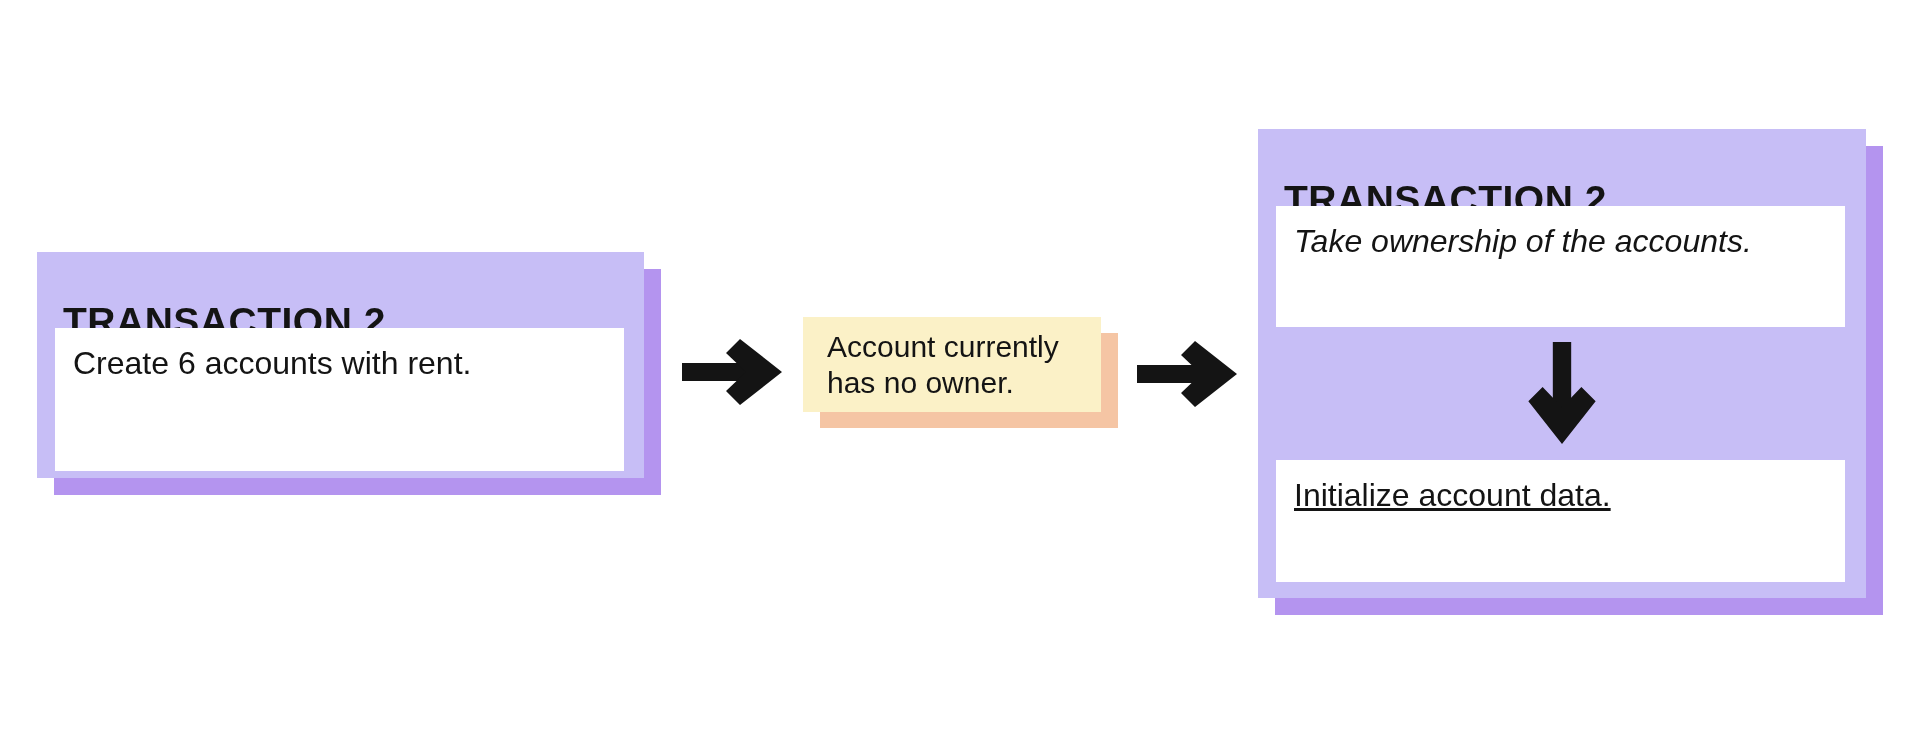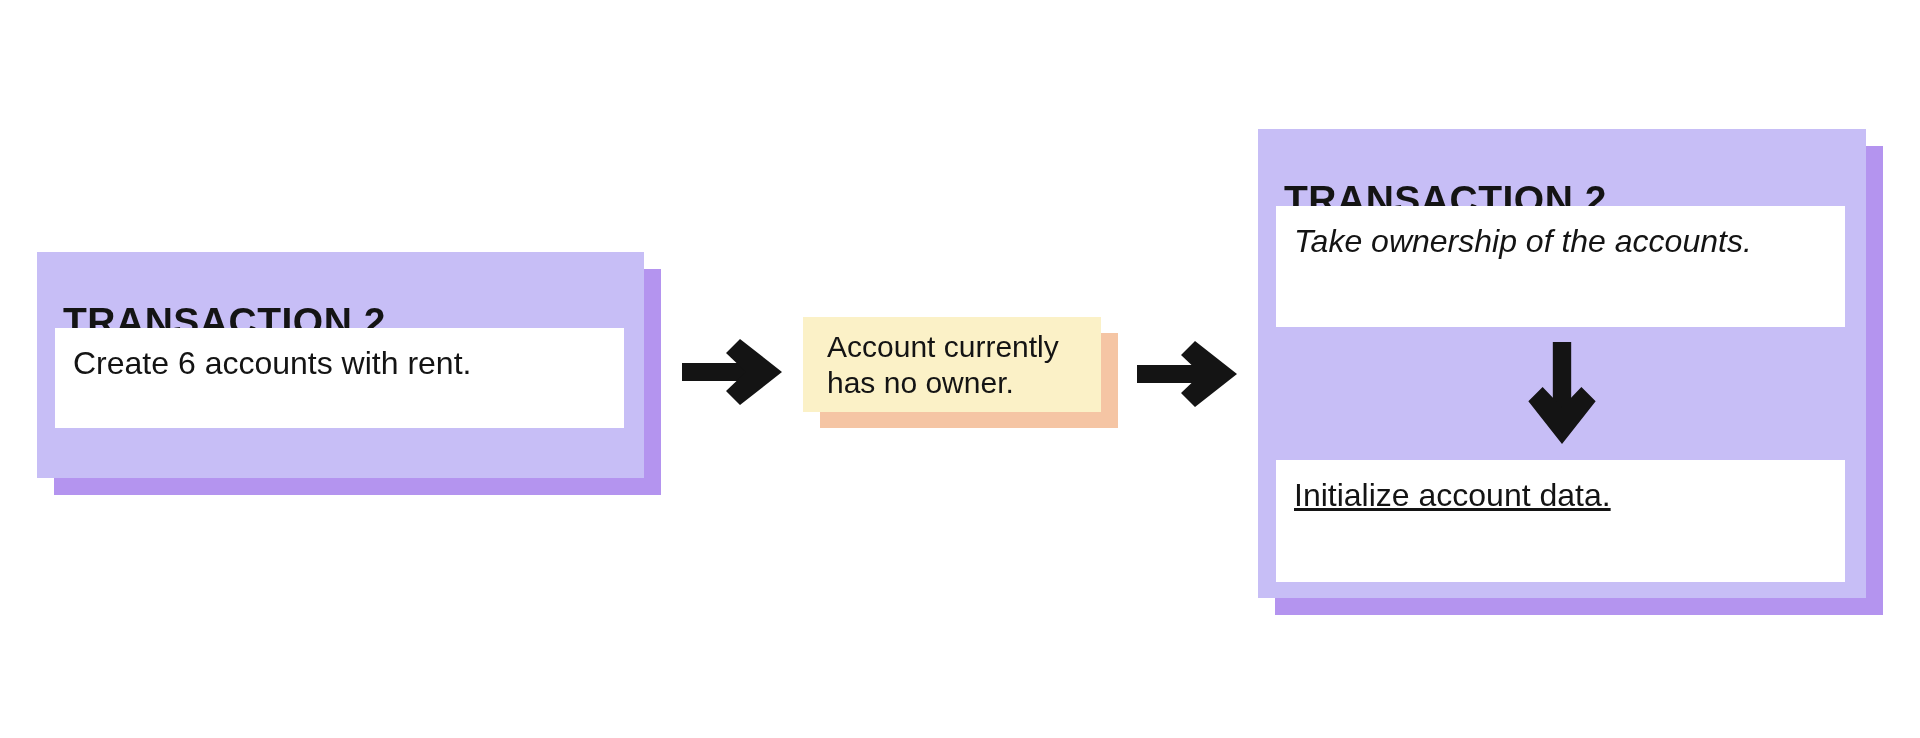--- a/index.html
+++ b/index.html
@@ -76,21 +76,21 @@
     flex-direction: column;
     justify-content: center;
     padding-left: 24px;
     font-size: 30px;
     line-height: 36px;
   }
   
   #t1-shadow { left: 54px;  top: 269px; width: 607px; height: 226px; }
   #t1        { left: 37px;  top: 252px; width: 607px; height: 226px; }
   #t1 .card-title { height: 76px; }
-  #t1-step1  { left: 18px;  top: 76px;  width: 569px; height: 100px; }
+  #t1-step1  { left: 18px;  top: 76px;  width: 569px; height: 143px; }
   
   #t2-shadow { left: 1275px; top: 146px; width: 608px; height: 469px; }
   #t2        { left: 1258px; top: 129px; width: 608px; height: 469px; }
   #t2 .card-title { height: 77px; }
   #t2-step1  { left: 18px;  top: 77px;  width: 569px; height: 121px; font-style: italic; }
   #t2-step2  { left: 18px;  top: 331px; width: 569px; height: 122px; text-decoration: underline; }
   #t2-down-arrow { left: 270px; top: 213px; }
   
   #arrow1 { left: 682px;  top: 339px; }
   #arrow2 { left: 1137px; top: 341px; }

